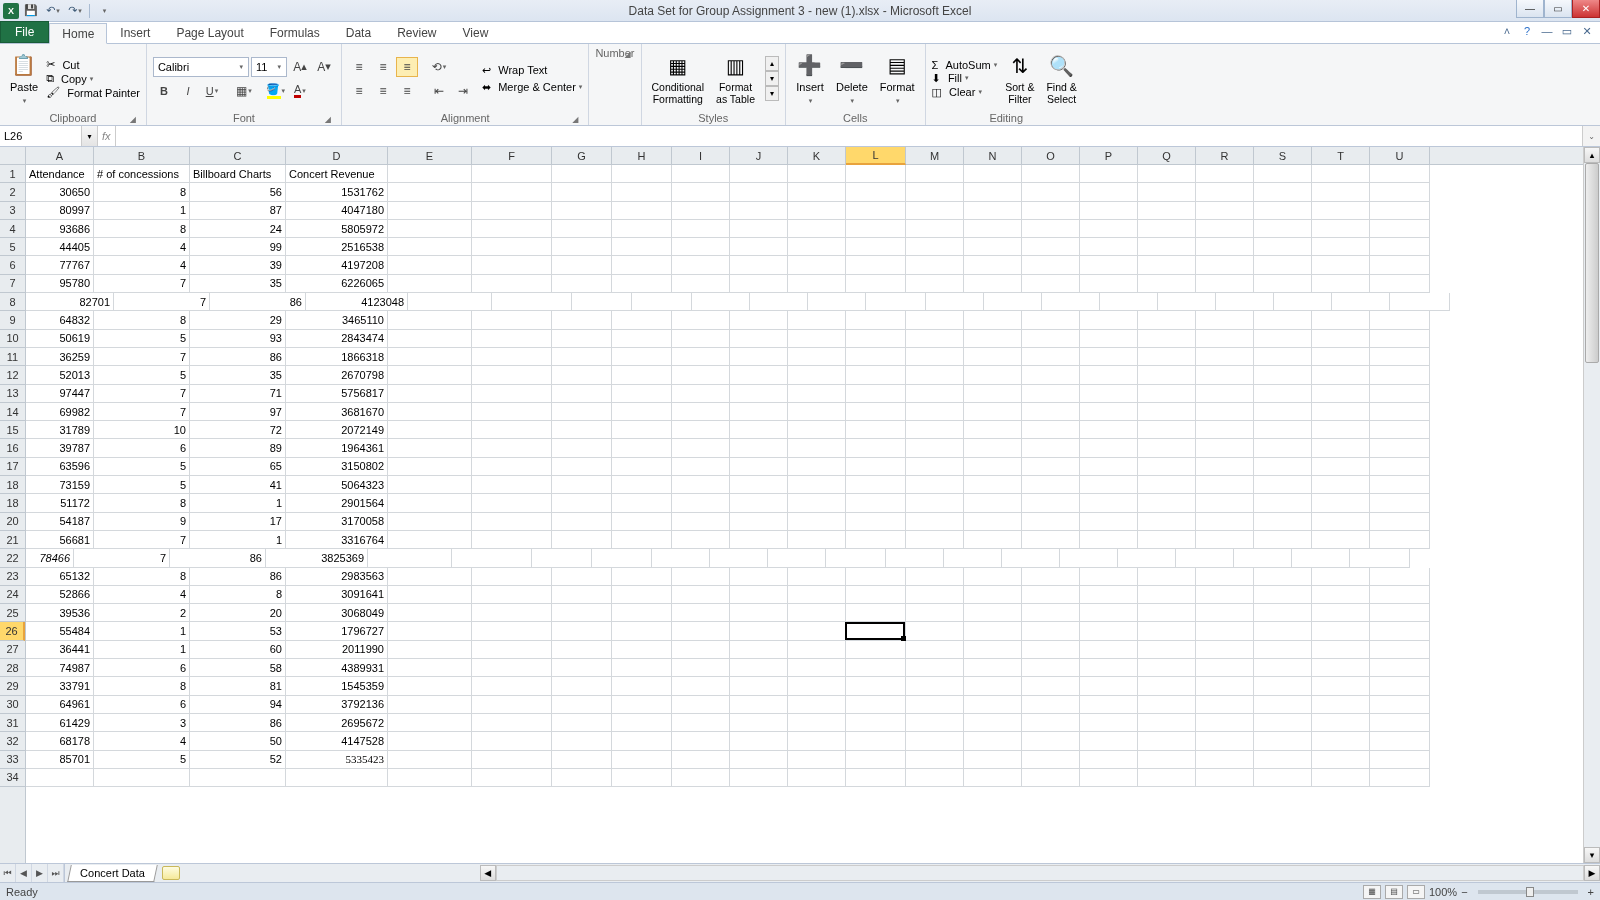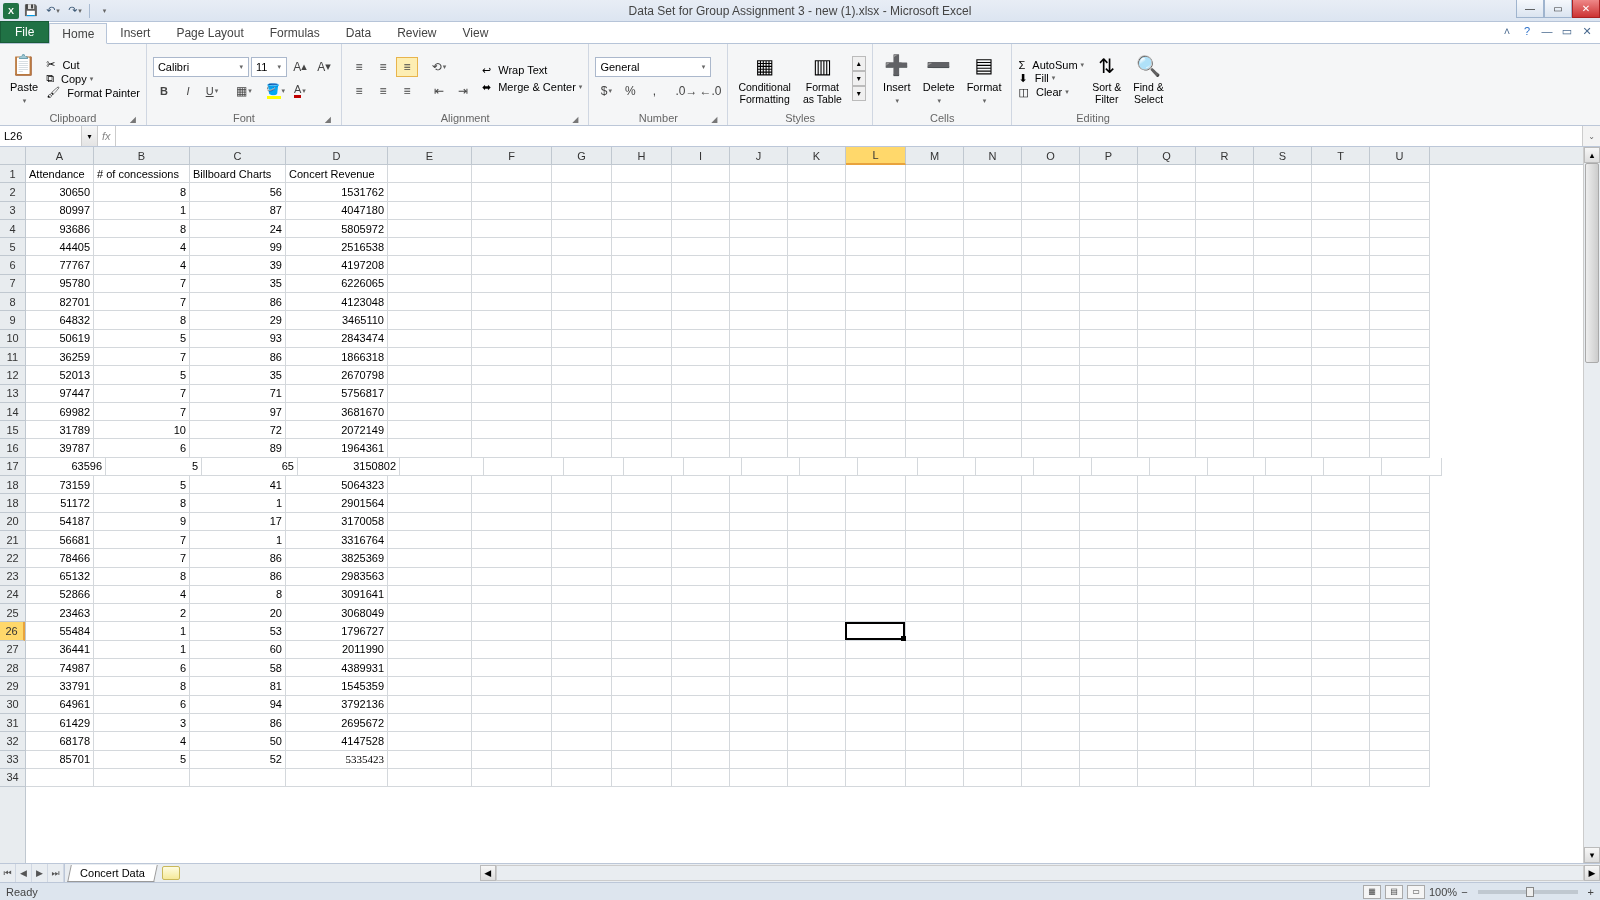--- a/index.html
+++ b/index.html
@@ -216,36 +216,20 @@
         <div class="row"><span>⬌</span>&nbsp;<span>Merge &amp; Center</span><span class="dd">▾</span></div>
       </div>
     </div>
     <div class="group-label">
         <span>Alignment</span>
         <span class="dlaunch">◢</span>
       </div>
   </div>
 
   <div class="group">
-    <div class="group-body">
-      <div class="stack" style="gap:4px">
-        <div class="combo" style="width:116px">
-            <span>General</span>
-            <span class="dd">▾</span>
-          </div>
-        <div class="row">
-          <div class="mini">$<span class="dd">▾</span></div>
-          <div class="mini">%</div>
-          <div class="mini">,</div>
-          <div style="width:6px"></div>
-          <div class="mini">.0→</div>
-          <div class="mini">←.0</div>
-        </div>
-      </div>
-    </div>
     <div class="group-label">
         <span>Number</span>
         <span class="dlaunch">◢</span>
       </div>
   </div>
 
   <div class="group">
     <div class="group-body">
       <div class="big-btn">
           <div class="ico">▦</div>
@@ -541,21 +525,21 @@
         <div class="cell" style="width: 58px;"></div>
         <div class="cell" style="width: 58px;"></div>
         <div class="cell" style="width: 58px;"></div>
         <div class="cell" style="width: 58px;"></div>
         <div class="cell" style="width: 58px;"></div>
         <div class="cell" style="width: 58px;"></div>
         <div class="cell" style="width: 58px;"></div>
         <div class="cell" style="width: 60px;"></div>
       </div>
       <div class="cell-row">
-        <div class="cell r" style="width: 68px; padding-left: 8px;">82701</div>
+        <div class="cell r" style="width: 88px; padding-left: 8px;">82701</div>
         <div class="cell r" style="width: 96px;">7</div>
         <div class="cell r" style="width: 96px;">86</div>
         <div class="cell r" style="width: 102px;">4123048</div>
         <div class="cell" style="width: 84px;"></div>
         <div class="cell" style="width: 80px;"></div>
         <div class="cell" style="width: 60px;"></div>
         <div class="cell" style="width: 60px;"></div>
         <div class="cell" style="width: 58px;"></div>
         <div class="cell" style="width: 58px;"></div>
         <div class="cell" style="width: 58px;"></div>
@@ -748,21 +732,21 @@
         <div class="cell" style="width: 58px;"></div>
         <div class="cell" style="width: 58px;"></div>
         <div class="cell" style="width: 58px;"></div>
         <div class="cell" style="width: 58px;"></div>
         <div class="cell" style="width: 58px;"></div>
         <div class="cell" style="width: 58px;"></div>
         <div class="cell" style="width: 58px;"></div>
         <div class="cell" style="width: 60px;"></div>
       </div>
       <div class="cell-row">
-        <div class="cell r" style="width: 80px;">63596</div>
+        <div class="cell r" style="width: 68px;">63596</div>
         <div class="cell r" style="width: 96px;">5</div>
         <div class="cell r" style="width: 96px;">65</div>
         <div class="cell r" style="width: 102px;">3150802</div>
         <div class="cell" style="width: 84px;"></div>
         <div class="cell" style="width: 80px;"></div>
         <div class="cell" style="width: 60px;"></div>
         <div class="cell" style="width: 60px;"></div>
         <div class="cell" style="width: 58px;"></div>
         <div class="cell" style="width: 58px;"></div>
         <div class="cell" style="width: 58px;"></div>
@@ -863,21 +847,21 @@
         <div class="cell" style="width: 58px;"></div>
         <div class="cell" style="width: 58px;"></div>
         <div class="cell" style="width: 58px;"></div>
         <div class="cell" style="width: 58px;"></div>
         <div class="cell" style="width: 58px;"></div>
         <div class="cell" style="width: 58px;"></div>
         <div class="cell" style="width: 58px;"></div>
         <div class="cell" style="width: 60px;"></div>
       </div>
       <div class="cell-row">
-        <div class="cell r" style="width: 68px;">78466</div>
+        <div class="cell r" style="width: 48px; font-style: italic;">78466</div>
         <div class="cell r" style="width: 96px;">7</div>
         <div class="cell r" style="width: 96px;">86</div>
         <div class="cell r" style="width: 102px;">3825369</div>
         <div class="cell" style="width: 84px;"></div>
         <div class="cell" style="width: 80px;"></div>
         <div class="cell" style="width: 60px;"></div>
         <div class="cell" style="width: 60px;"></div>
         <div class="cell" style="width: 58px;"></div>
         <div class="cell" style="width: 58px;"></div>
         <div class="cell" style="width: 58px;"></div>
@@ -932,21 +916,21 @@
         <div class="cell" style="width: 58px;"></div>
         <div class="cell" style="width: 58px;"></div>
         <div class="cell" style="width: 58px;"></div>
         <div class="cell" style="width: 58px;"></div>
         <div class="cell" style="width: 58px;"></div>
         <div class="cell" style="width: 58px;"></div>
         <div class="cell" style="width: 58px;"></div>
         <div class="cell" style="width: 60px;"></div>
       </div>
       <div class="cell-row">
-        <div class="cell r" style="width: 68px;">23463</div>
+        <div class="cell r" style="width: 68px;">39536</div>
         <div class="cell r" style="width: 96px;">2</div>
         <div class="cell r" style="width: 96px;">20</div>
         <div class="cell r" style="width: 102px;">3068049</div>
         <div class="cell" style="width: 84px;"></div>
         <div class="cell" style="width: 80px;"></div>
         <div class="cell" style="width: 60px;"></div>
         <div class="cell" style="width: 60px;"></div>
         <div class="cell" style="width: 58px;"></div>
         <div class="cell" style="width: 58px;"></div>
         <div class="cell" style="width: 58px;"></div>

